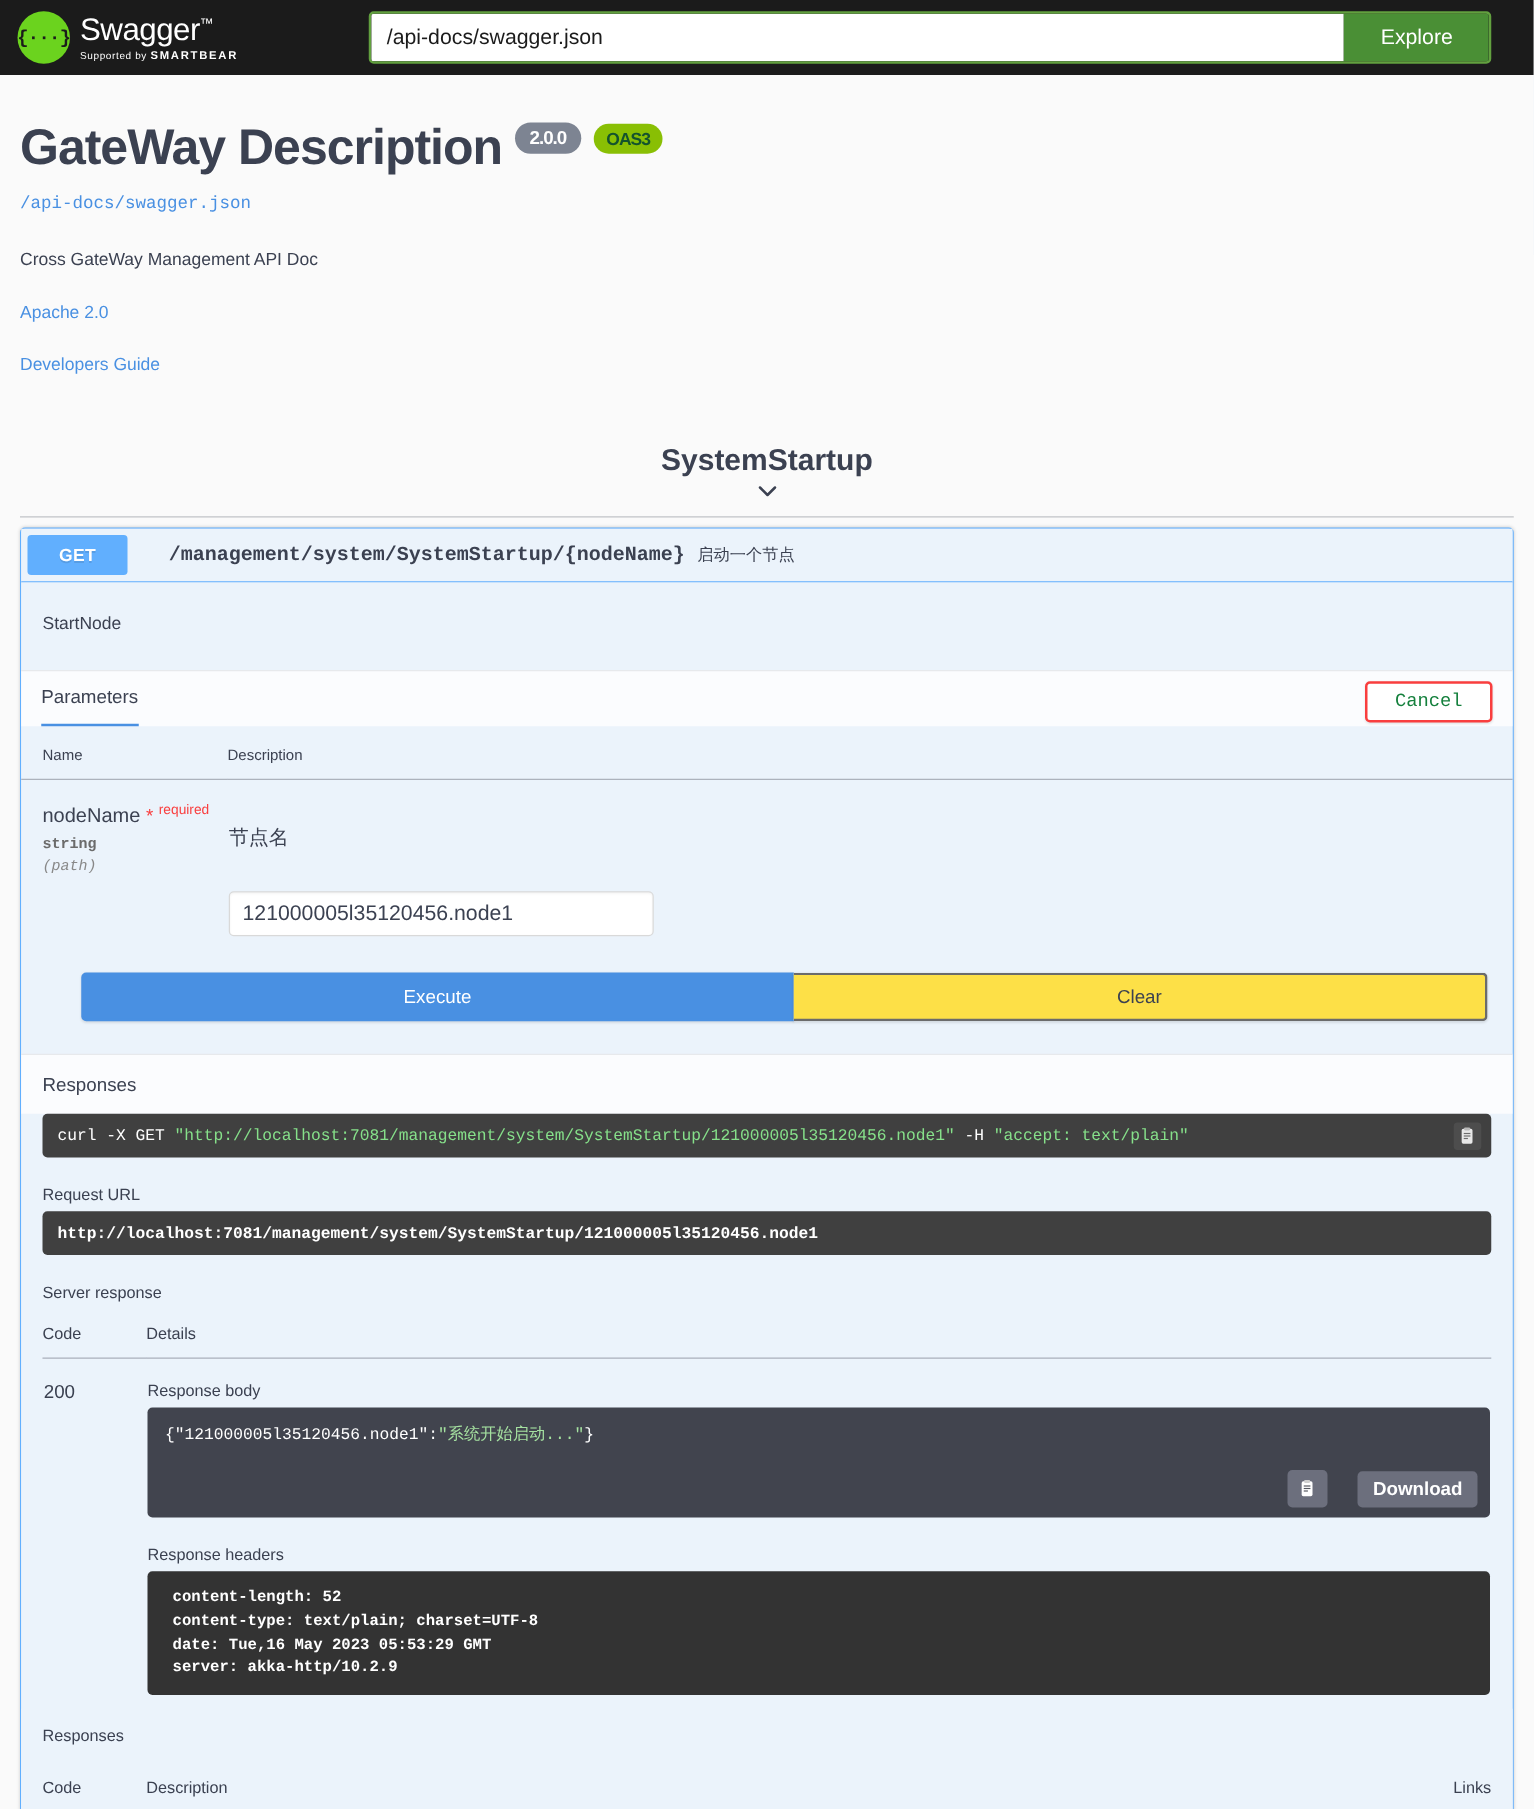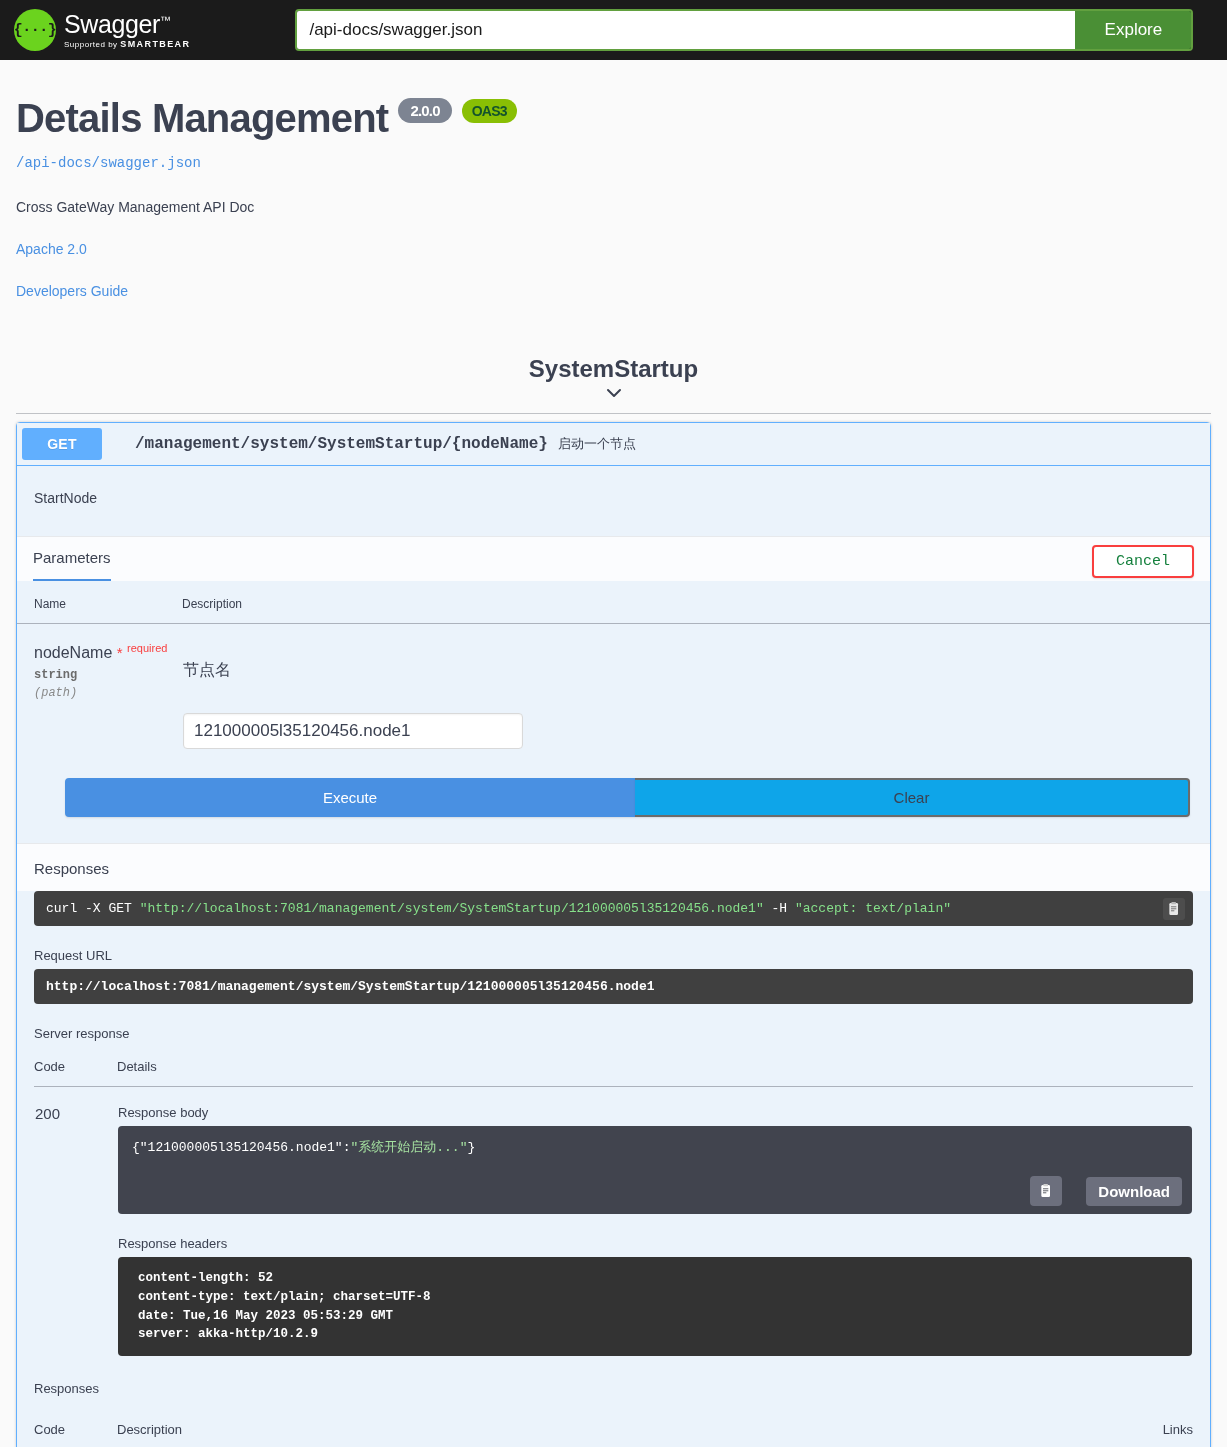--- a/index.html
+++ b/index.html
@@ -205,21 +205,21 @@
   .btn-execute {
     flex: 0 0 570px;
     background: #4990e2; color: #fff;
     border: 2px solid #4990e2; border-radius: 4px 0 0 4px;
     font-size: 15px; padding: 9px 0; cursor: pointer;
     font-family: "Liberation Sans", sans-serif;
     box-shadow: 0 1px 2px rgba(0,0,0,0.1);
   }
   .btn-clear {
     flex: 1;
-    background: #0ea5e9; color: #3b4151;
+    background: #fde047; color: #3b4151;
     border: 2px solid #6b6b6b; border-left: none; border-radius: 0 4px 4px 0;
     font-size: 15px; padding: 9px 0; cursor: pointer;
     font-family: "Liberation Sans", sans-serif;
     box-shadow: 0 1px 2px rgba(0,0,0,0.1);
   }
 
   
   .resp-header {
     background: #fbfcfe;
     padding: 16px 0 14px 17px;
@@ -303,21 +303,21 @@
   <div class="url-wrap">
     <input class="url-input" type="text" value="/api-docs/swagger.json" style="">
     <button class="explore-btn">Explore</button>
   </div>
 </div>
 
 <div class="wrapper">
 
   <div class="info">
     <h2>
-      <span>Details Management</span>
+      <span>GateWay Description</span>
       <span class="version-badge">2.0.0</span>
       <span class="oas-badge">OAS3</span>
     </h2>
     <a class="info-url" href="#">/api-docs/swagger.json</a>
     <div class="info-desc">Cross GateWay Management API Doc</div>
     <a class="info-link" href="#">Apache 2.0</a>
     <a class="info-link" href="#">Developers Guide</a>
   </div>
 
   <div class="tag-section">

